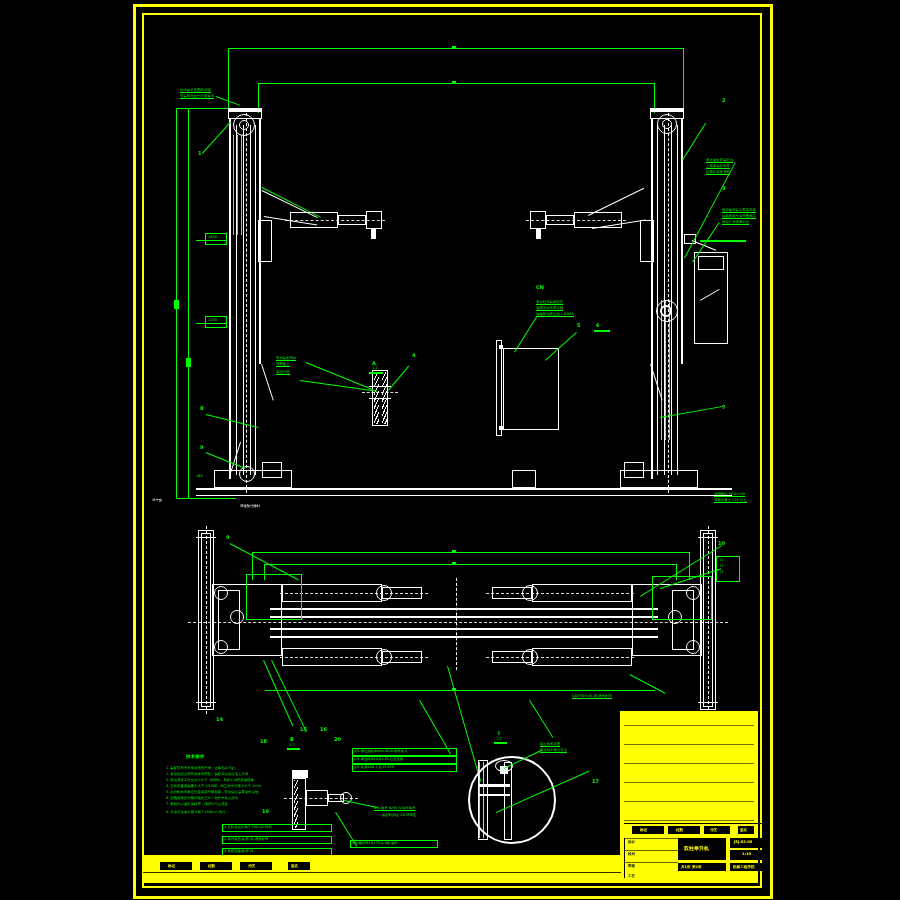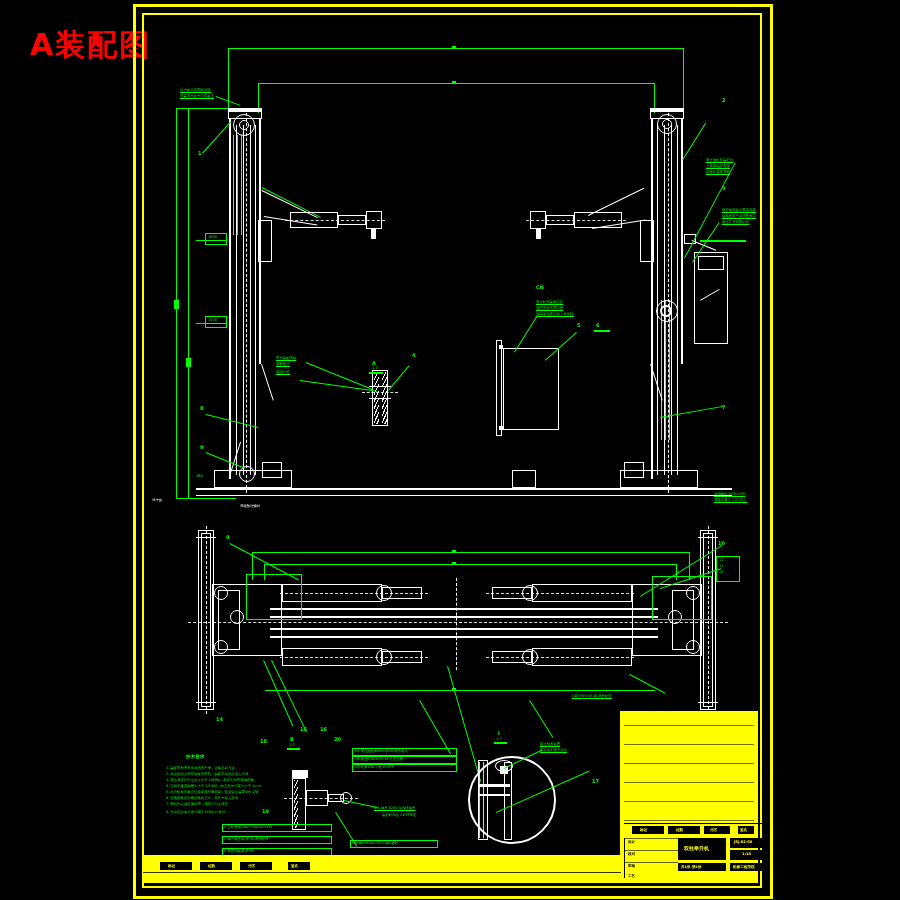--- a/index.html
+++ b/index.html
@@ -55,21 +55,20 @@
   .hatch{position:absolute;
     background:repeating-linear-gradient(115deg,#ffffff 0 1px,transparent 1px 3px);}
   .hatchv{position:absolute;
     background:repeating-linear-gradient(90deg,#ffffff 0 1px,transparent 1px 4px);}
 </style>
 </head>
 <body>
 
 <div id="stage">
 
-  <div class="dwg-title">A装配图</div>
 
   <div class="border-outer"></div>
   <div class="border-inner"></div>
 
   <div>
 
     <div class="dimh" style="left:228px;top:48px;width:455px;"></div>
     <div class="dimv" style="left:228px;top:48px;height:62px;"></div>
     <div class="dimv" style="left:683px;top:48px;height:62px;"></div>
     <div class="tick" style="left:452px;top:46px;"></div>

